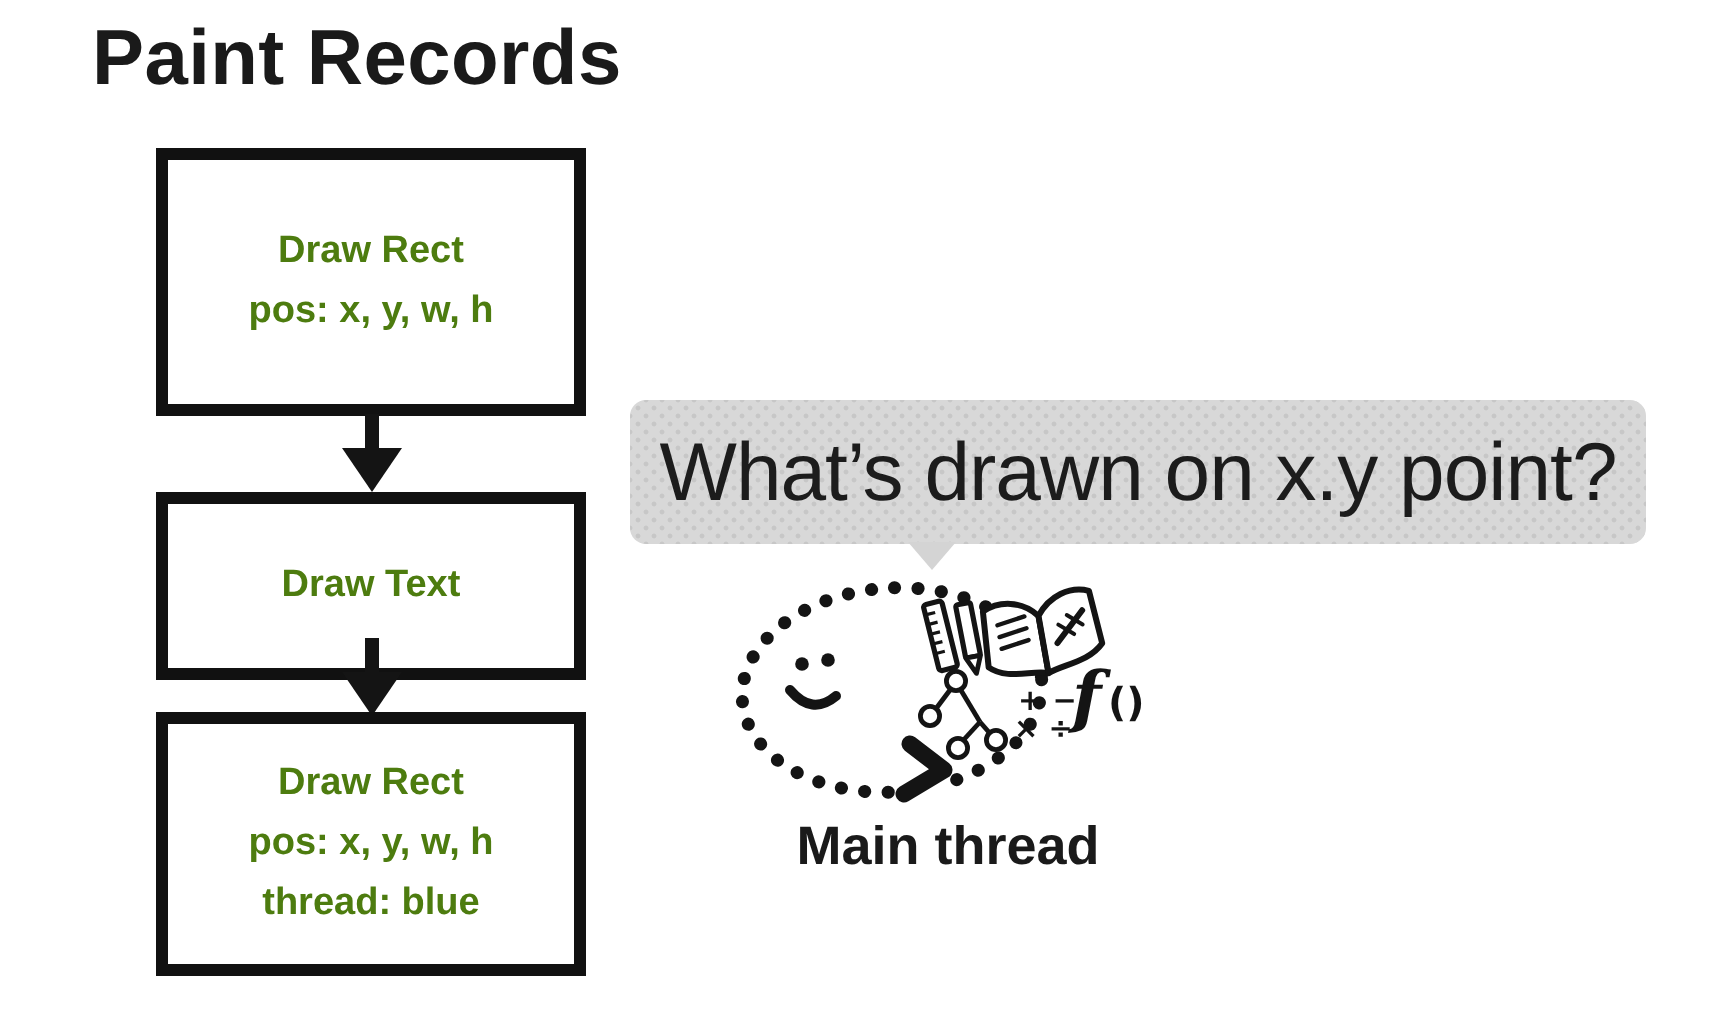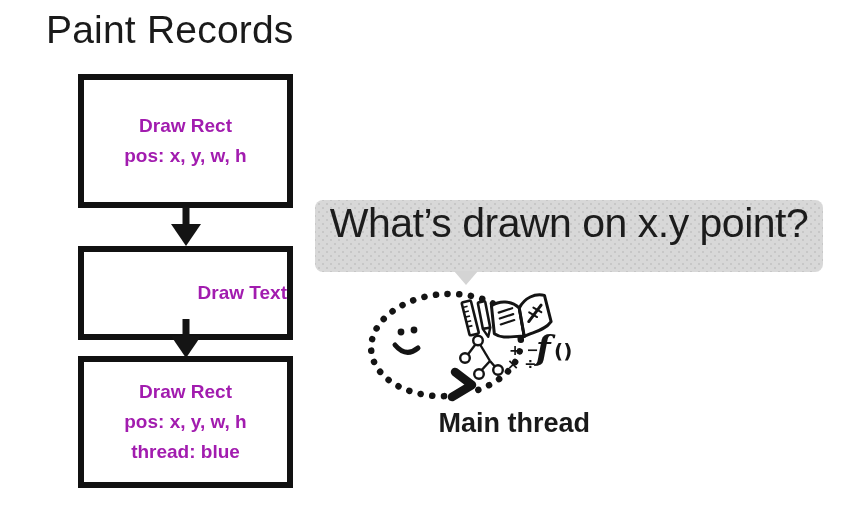--- a/index.html
+++ b/index.html
@@ -6,62 +6,62 @@
   .stage{
     position:relative;
     width:865px;height:506px;
     background:#ffffff;
     overflow:hidden;
     font-family:"Liberation Sans","DejaVu Sans",sans-serif;
     color:#161616;
   }
   .slide-title{
     position:absolute;left:46px;top:8px;
-    font-size:39px;font-weight:400;letter-spacing:0.2px;color:#1a1a1a;
+    font-size:39px;font-weight:700;letter-spacing:0.2px;color:#1a1a1a;
   }
   .record-box{
     position:absolute;left:78px;width:215px;
     box-sizing:border-box;
     border:6px solid #111111;background:#ffffff;
     display:flex;flex-direction:column;justify-content:center;align-items:center;
   }
   .record-box .line{
-    font-size:19px;font-weight:700;line-height:30px;color:#a21caf;white-space:nowrap;
+    font-size:19px;font-weight:700;line-height:30px;color:#4d7c0f;white-space:nowrap;
   }
   .box-1{top:74px;height:134px;}
-  .box-2{top:246px;height:94px;align-items:flex-end;}
+  .box-2{top:246px;height:94px;}
   .box-3{top:356px;height:132px;}
   .flow-arrow{position:absolute;left:164px;width:44px;height:40px;}
   .arrow-1{top:207px;}
   .arrow-2{top:319px;}
   .question-bubble{
     position:absolute;left:315px;top:200px;width:508px;height:72px;
     border-radius:8px;
     background-color:#d8d8d8;
     background-image:
       radial-gradient(circle,#c7c7c7 1px, rgba(0,0,0,0) 1.4px),
       radial-gradient(circle,#c7c7c7 1px, rgba(0,0,0,0) 1.4px);
     background-size:8px 8px;
     background-position:0 0,4px 4px;
-    display:flex;justify-content:center;
+    display:flex;align-items:center;justify-content:center;
   }
   .question-bubble .bubble-text{
     font-size:41px;font-weight:400;letter-spacing:-0.5px;color:#1c1c1c;white-space:nowrap;
   }
   .bubble-tail{
     position:absolute;left:139px;top:71px;
     width:0;height:0;
     border-left:12px solid transparent;
     border-right:12px solid transparent;
     border-top:14px solid #d4d4d4;
   }
   .doodle{position:absolute;left:358px;top:281px;width:232px;height:130px;}
   .main-thread-label{
     position:absolute;left:358px;top:408px;width:232px;
-    text-align:right;font-size:27px;font-weight:700;color:#1a1a1a;white-space:nowrap;
+    text-align:center;font-size:27px;font-weight:700;color:#1a1a1a;white-space:nowrap;
   }
 </style>
 </head>
 <body>
 
 <div class="stage">
 
   <div class="slide-title">Paint Records</div>
 
   <div>

